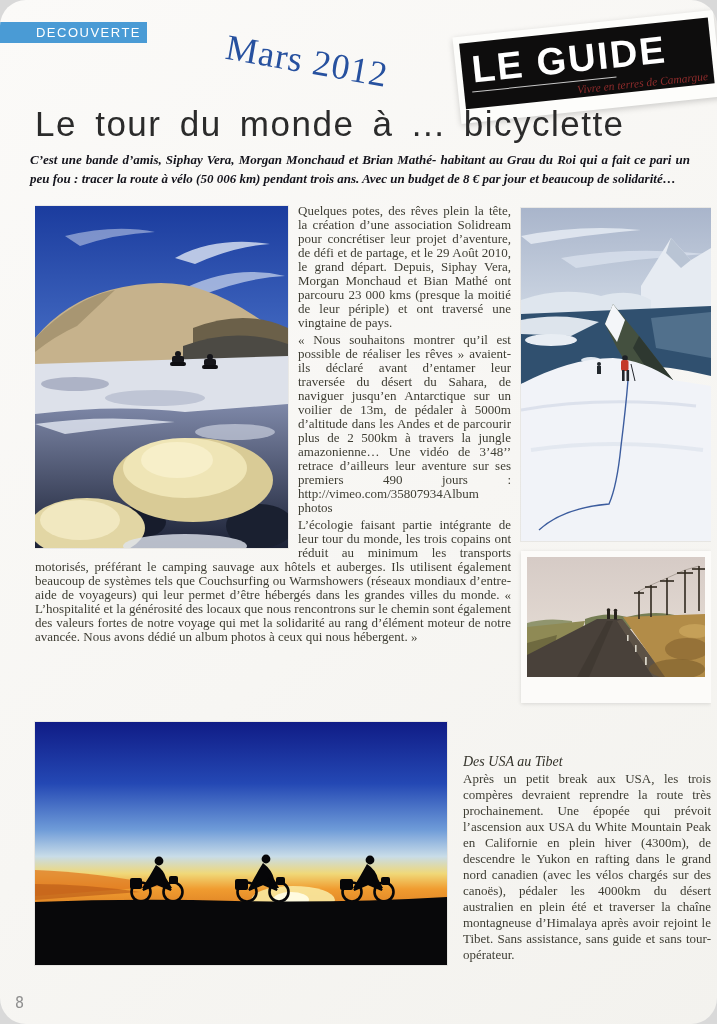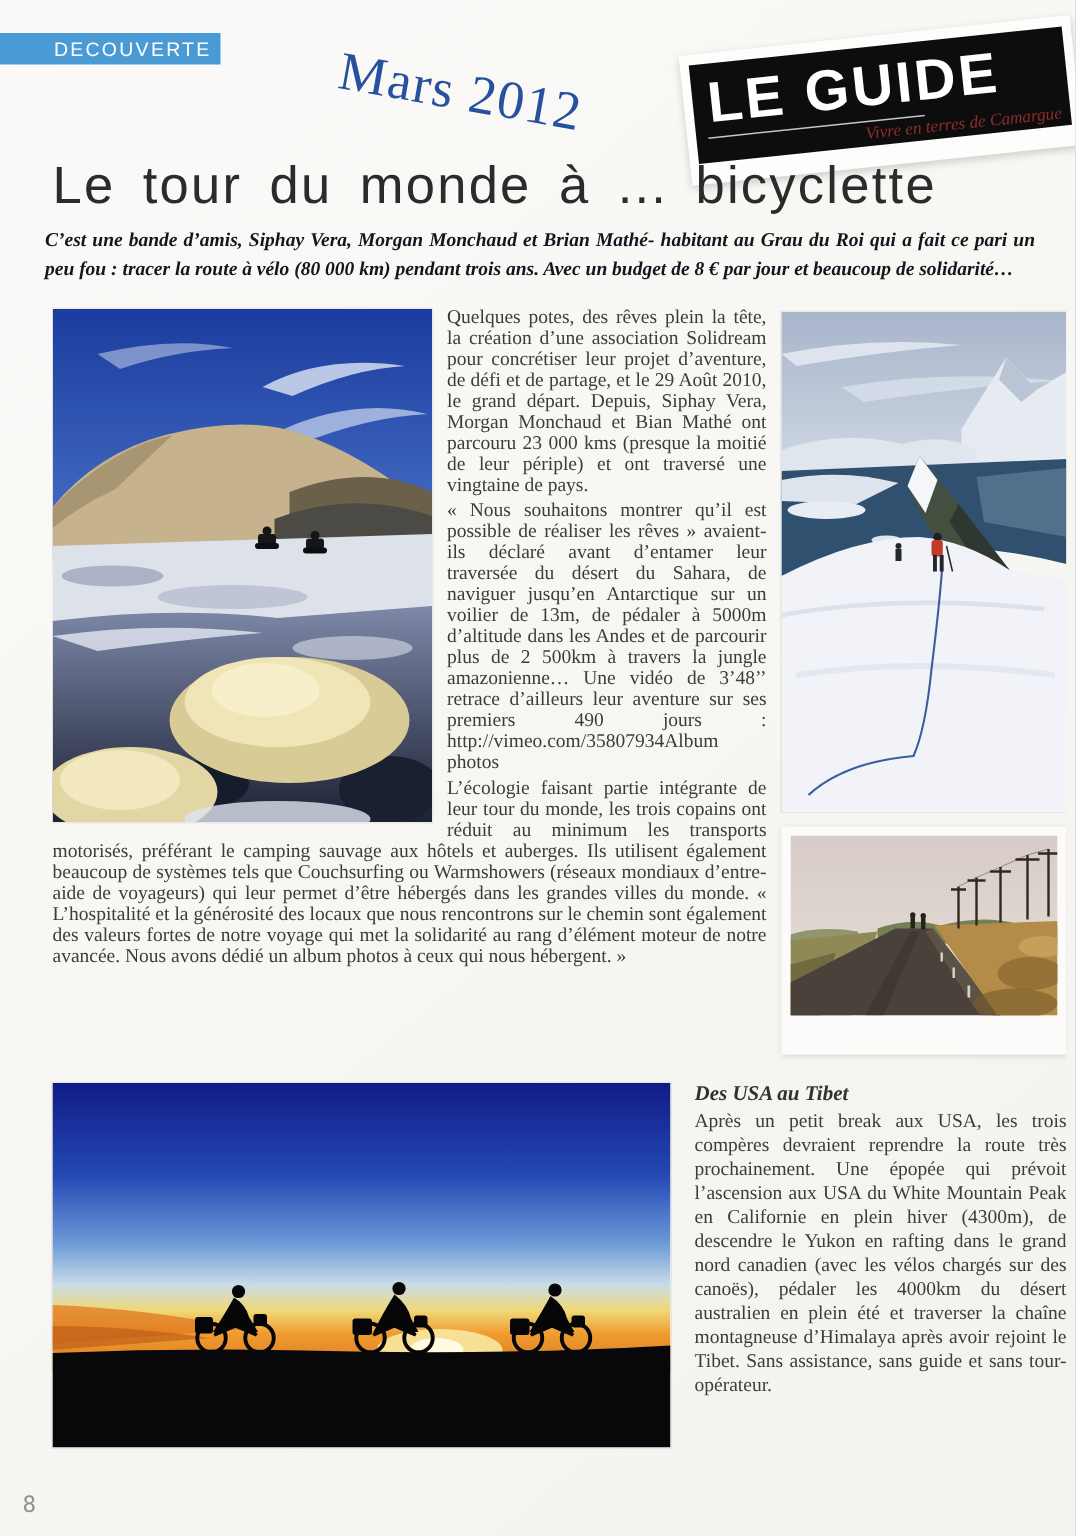--- a/index.html
+++ b/index.html
@@ -6,20 +6,21 @@
     --tab-blue:#4a9bd5; --date-blue:#27519f; --guide-black:#0e0d0d;
     --guide-red:#9e2f2f; --body-text:#3e3d33; --intro-text:#14141c;
   }
   *{margin:0;padding:0;box-sizing:border-box;}
   html,body{background:#d9d9d9;}
   .page{
     position:relative;width:717px;height:1024px;margin:0 auto;
     background:linear-gradient(140deg,#fbfaf8 0%,#f7f6f3 55%,#f3f2ee 100%);
     overflow:hidden;font-family:"Liberation Serif","DejaVu Serif",serif;
     color:var(--body-text);
+    border-radius:26px;
   }
   
   .discover-tab{
     position:absolute;left:0;top:22px;width:147px;height:21px;
     background:var(--tab-blue);color:#fff;
     font-family:"Liberation Sans","DejaVu Sans",sans-serif;
     font-size:13px;line-height:21px;letter-spacing:1.5px;
     text-align:center;padding-left:30px;
   }
   .issue-date{
@@ -73,21 +74,21 @@
   .photo-antarctica{width:190px;height:333px;margin-bottom:10px;}
   .photo-road-frame{
     width:190px;height:152px;background:#fcfbf9;padding:6px;
     box-shadow:0 1px 4px rgba(0,0,0,.12);
   }
   .photo-road-frame svg{width:178px;height:120px;}
   
   .bottom-section{position:absolute;left:35px;top:722px;width:676px;}
   .photo-sunset{float:left;width:412px;height:243px;margin-right:16px;}
   .usa-tibet{overflow:hidden;font-size:13px;line-height:16px;text-align:justify;}
-  .usa-tibet-heading{font-weight:700;font-style:italic;font-size:14px;margin-bottom:1px;color:#33322a;}
+  .usa-tibet-heading{font-weight:400;font-style:italic;font-size:14px;margin-bottom:1px;color:#33322a;margin-top:32px;}
   .follow-note{font-weight:700;font-style:italic;margin-top:1px;}
   .page-number{
     position:absolute;left:15px;bottom:12px;
     font-family:"DejaVu Sans Mono","Liberation Mono",monospace;
     font-size:15px;color:#8f8f8f;
   }
 </style>
 </head>
 <body>
 
@@ -102,21 +103,21 @@
   <div class="guide-card">
     <div class="guide-box">
       <div class="guide-label">LE GUIDE</div>
       <div class="guide-underline"></div>
       <div class="guide-subtitle">Vivre en terres de Camargue</div>
     </div>
   </div>
 
   <h1 class="article-title">Le tour du monde à ... bicyclette</h1>
 
-  <p class="article-intro">C’est une bande d’amis, Siphay Vera, Morgan Monchaud et Brian Mathé- habitant au Grau du Roi qui a fait ce pari un peu fou : tracer la route à vélo (80 000 km) pendant trois ans. Avec un budget de 8 € par jour et beaucoup de solidarité…</p>
+  <p class="article-intro">C’est une bande d’amis, Siphay Vera, Morgan Monchaud et Brian Mathé- habitant au Grau du Roi qui a fait ce pari un peu fou : tracer la route à vélo (50 006 km) pendant trois ans. Avec un budget de 8 € par jour et beaucoup de solidarité…</p>
 
   <div class="article-flow">
 
     <div class="right-stack">
       <div class="photo photo-antarctica" role="img" aria-label="Alpinistes encordés sur une crête enneigée face à la mer en Antarctique">
         <svg width="190" height="333" viewBox="0 0 190 333" preserveAspectRatio="none">
           <defs>
             <linearGradient id="g2a" x1="0" y1="0" x2="0" y2="1">
               <stop offset="0" stop-color="#a9b5cb"></stop>
                 <stop offset="1" stop-color="#cfd8e4"></stop>

